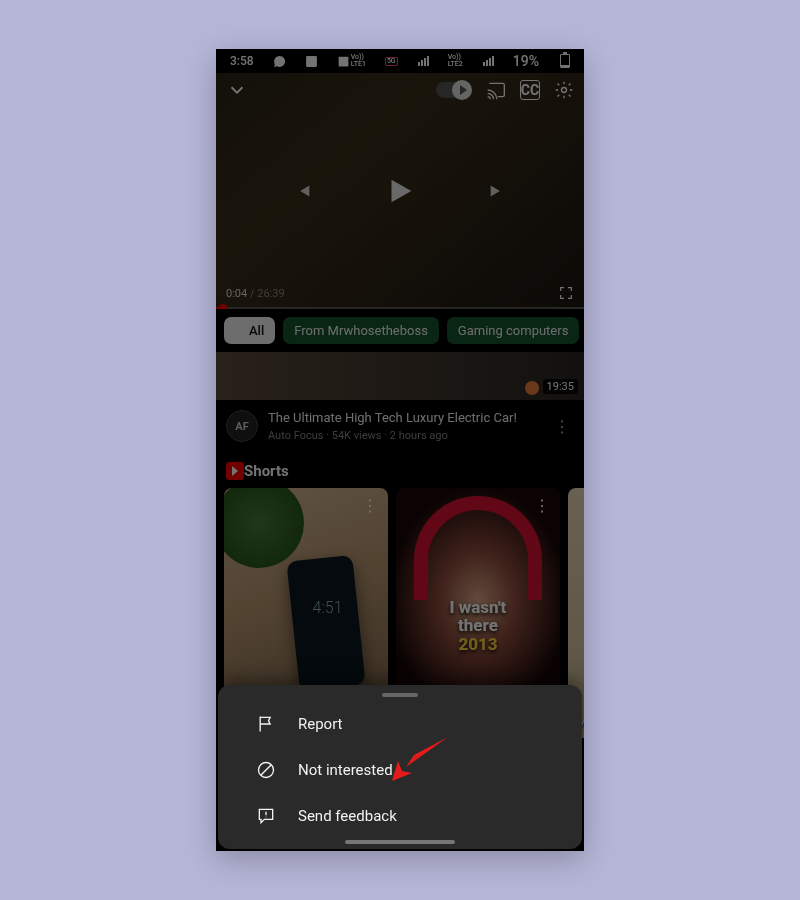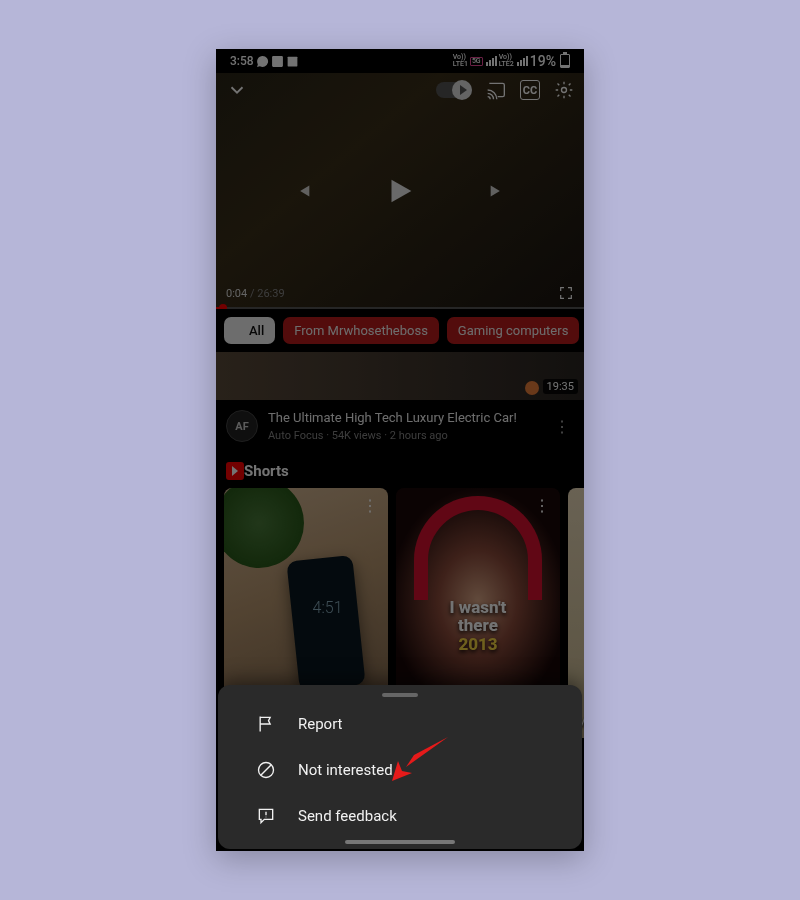--- a/index.html
+++ b/index.html
@@ -33,21 +33,21 @@
     display: flex;
     align-items: center;
     justify-content: space-between;
     padding: 0 14px;
     font-size: 12px;
     font-weight: 500;
     position: relative;
     z-index: 5;
     color: #fff;
   }
-  .statusbar .left, .statusbar .right { display: flex; align-items: center; gap: 2px; }
+  .statusbar .left, .statusbar .right { display: flex; align-items: center; gap: 19px; }
   .statusbar svg { width: 13px; height: 13px; fill: #fff; }
   .lte { font-size: 7px; line-height: 7px; text-align: left; }
   .sigbars { display: inline-flex; align-items: flex-end; gap: 1px; margin-left:1px;}
   .sigbars span { width: 2px; background:#fff; display:inline-block;}
   .sigbars span:nth-child(1){height:4px}
   .sigbars span:nth-child(2){height:6px}
   .sigbars span:nth-child(3){height:8px}
   .sigbars span:nth-child(4){height:10px}
   .batt-txt { font-size:14px; }
   .batt-icon { width:10px; height:14px; border:1px solid #fff; border-radius:1px; position:relative; margin-left:2px;}
@@ -65,21 +65,21 @@
     position:absolute; top:6px; left:0; right:0;
     display:flex; align-items:center; justify-content:space-between;
     padding: 0 10px;
   }
   .chev-down { width:22px; height:22px; }
   .topicons { display:flex; gap:14px; align-items:center;}
   .topicons svg, .topicons .cc { width:20px; height:20px; fill:#fff;}
   .autoplay { width:36px; height:16px; background:#555; border-radius:8px; position:relative;}
   .autoplay::after{content:'';position:absolute;right:0;top:-2px;width:20px;height:20px;background:#ddd;border-radius:50%;display:flex;align-items:center;justify-content:center;}
   .autoplay .tri{position:absolute;right:5px;top:3px;width:0;height:0;border-left:7px solid #555;border-top:5px solid transparent;border-bottom:5px solid transparent;z-index:2;}
-  .cc { border:1.5px solid #fff; border-radius:3px; font-size:11px; display:flex; align-items:center; justify-content:center; font-weight:700;}
+  .cc { border:1.5px solid #fff; border-radius:3px; font-size:14px; display:flex; align-items:center; justify-content:center; font-weight:700;}
   .controls {
     position:absolute; top:50%; left:0; right:0; transform:translateY(-50%);
     display:flex; justify-content:center; gap:70px; align-items:center;
   }
   .controls svg { fill:#e8e8e8; }
   .play-big { width:34px; height:34px; }
   .skip { width:22px; height:22px; opacity:0.9;}
   .timebar {
     position:absolute; bottom:8px; left:10px; right:10px;
     display:flex; justify-content:space-between; align-items:center;
@@ -90,21 +90,21 @@
   .progress {
     position:absolute; bottom:0; left:0; right:0; height:2px;
     background:#555;
   }
   .progress .fill{ height:100%; width:2%; background:#f00; position:relative;}
   .progress .fill::after{content:'';position:absolute;right:-4px;top:-3px;width:8px;height:8px;background:#f00;border-radius:50%;}
 
   
   .chips { display:flex; gap:8px; padding:8px 8px; overflow:hidden;}
   .chip {
-    padding:6px 11px; border-radius:7px; background:#b91c1c;
+    padding:6px 11px; border-radius:7px; background:#14532d;
     font-size:13px; color:#f1f1f1; white-space:nowrap;
   }
   .chip.active { background:#f1f1f1; color:#0f0f0f; font-weight:500;padding-left:25px;}
 
   
   .vcard-thumb { height:48px; background:linear-gradient(90deg,#5a4a3a,#2a2522); position:relative;}
   .vcard-thumb .dur-badge{position:absolute;right:6px;bottom:6px;background:rgba(0,0,0,0.8);font-size:11px;padding:1px 4px;border-radius:3px;}
   .vcard-thumb .brand{position:absolute;right:45px;bottom:5px;width:14px;height:14px;background:#e87e3a;border-radius:50%;}
   .vcard-meta { display:flex; padding:10px 10px; gap:10px;align-items:center;}
   .avatar { width:32px;height:32px;border-radius:50%;background:#222;border:1px solid #444;display:flex;align-items:center;justify-content:center;font-size:11px;font-weight:700;color:#ccc;}

